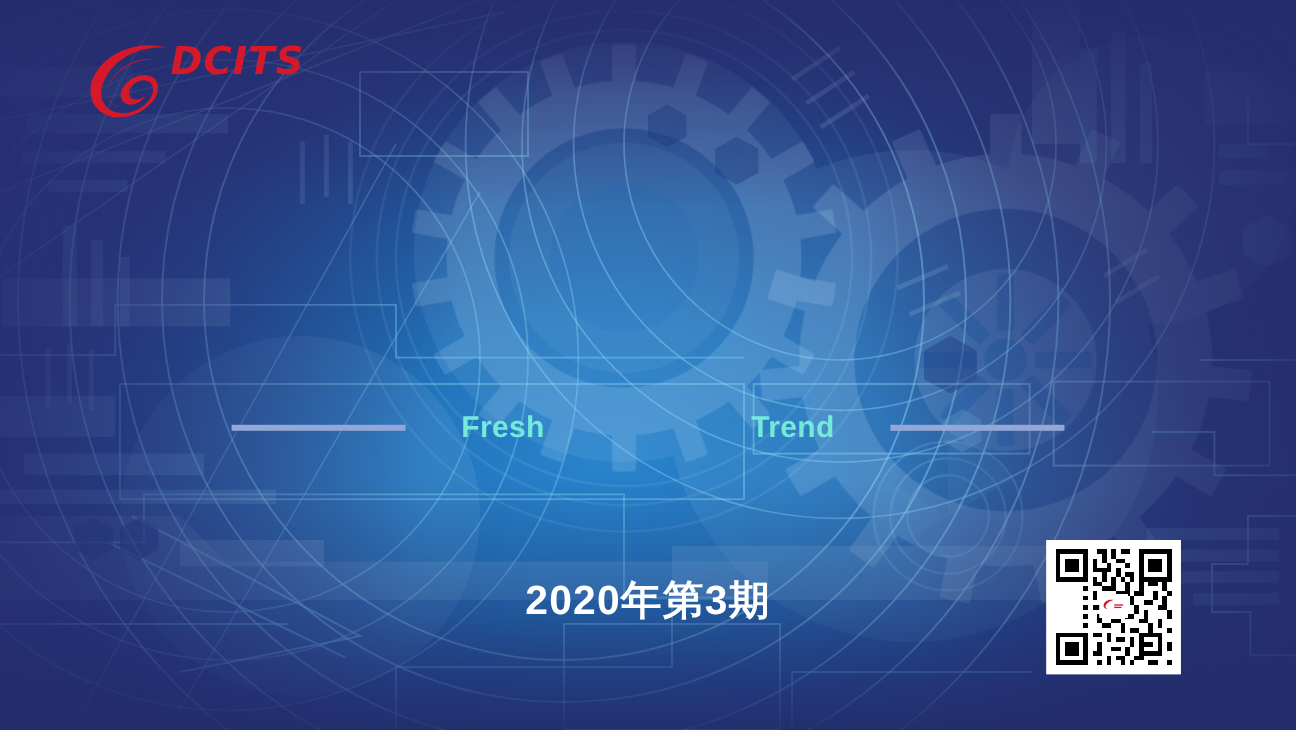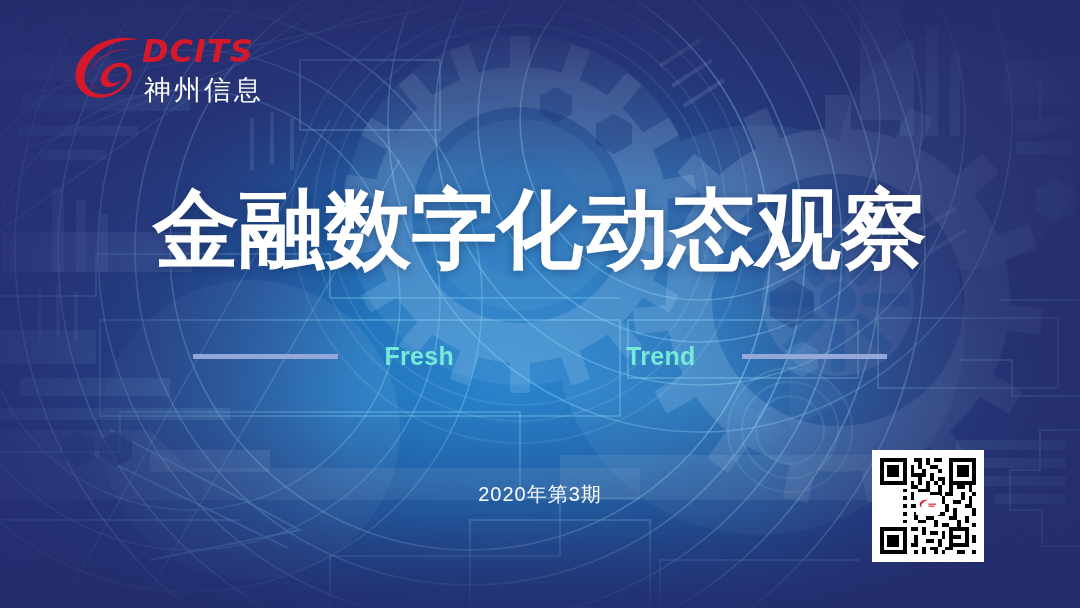--- a/index.html
+++ b/index.html
@@ -135,25 +135,26 @@
   }
   .tag-gap { width: 86px; flex: none; }
 
   
   .issue {
     position: absolute;
     left: 0;
     right: 0;
     top: 484px;
     text-align: center;
-    font-size: 20px;
+    font-size: 34px;
     color: #ffffff;
     letter-spacing: 1px;
     line-height: 1;
     white-space: nowrap;
+    font-weight: bold;
   }
 
   
   .qr {
     position: absolute;
     left: 872px;
     top: 450px;
     width: 112px;
     height: 112px;
     background: #ffffff;
@@ -426,24 +427,22 @@
   <div class="bg-tint-bottom"></div>
 
   <div class="logo">
     <div class="logo-mark">
       <svg viewBox="0 0 72 68" width="72" height="68" xmlns="http://www.w3.org/2000/svg">
         <path d="M67,6 C49,0 24,6 11,22 C-2,38 2,58 20,63 C33,66 49,60 57,48 C62,40 60,31 52,29 C44,27 34,32 30,40 C27,46 29,52 35,53 C40,54 46,51 49,46 C44,50 38,50 36,46 C34,41 39,34 46,33 C53,32 57,37 55,44 C52,54 39,62 27,60 C13,58 8,44 17,29 C28,11 50,4 67,6 Z" fill="#d6182b"></path>
         <path d="M60,16 C46,13 30,19 22,31 C15,41 17,52 27,55 C19,54 15,45 20,35 C28,21 45,14 60,16 Z" fill="#d6182b" opacity="0.85"></path>
       </svg>
     </div>
     <div class="logo-word">DCITS</div>
-    <div class="logo-cn">神州信息</div>
   </div>
 
-  <div class="title">金融数字化动态观察</div>
 
   <div class="tagline">
     <div class="rule left"></div>
     <div class="tag-word">Fresh</div>
     <div class="tag-gap"></div>
     <div class="tag-gap"></div>
     <div class="tag-word">Trend</div>
     <div class="rule right"></div>
   </div>
 

